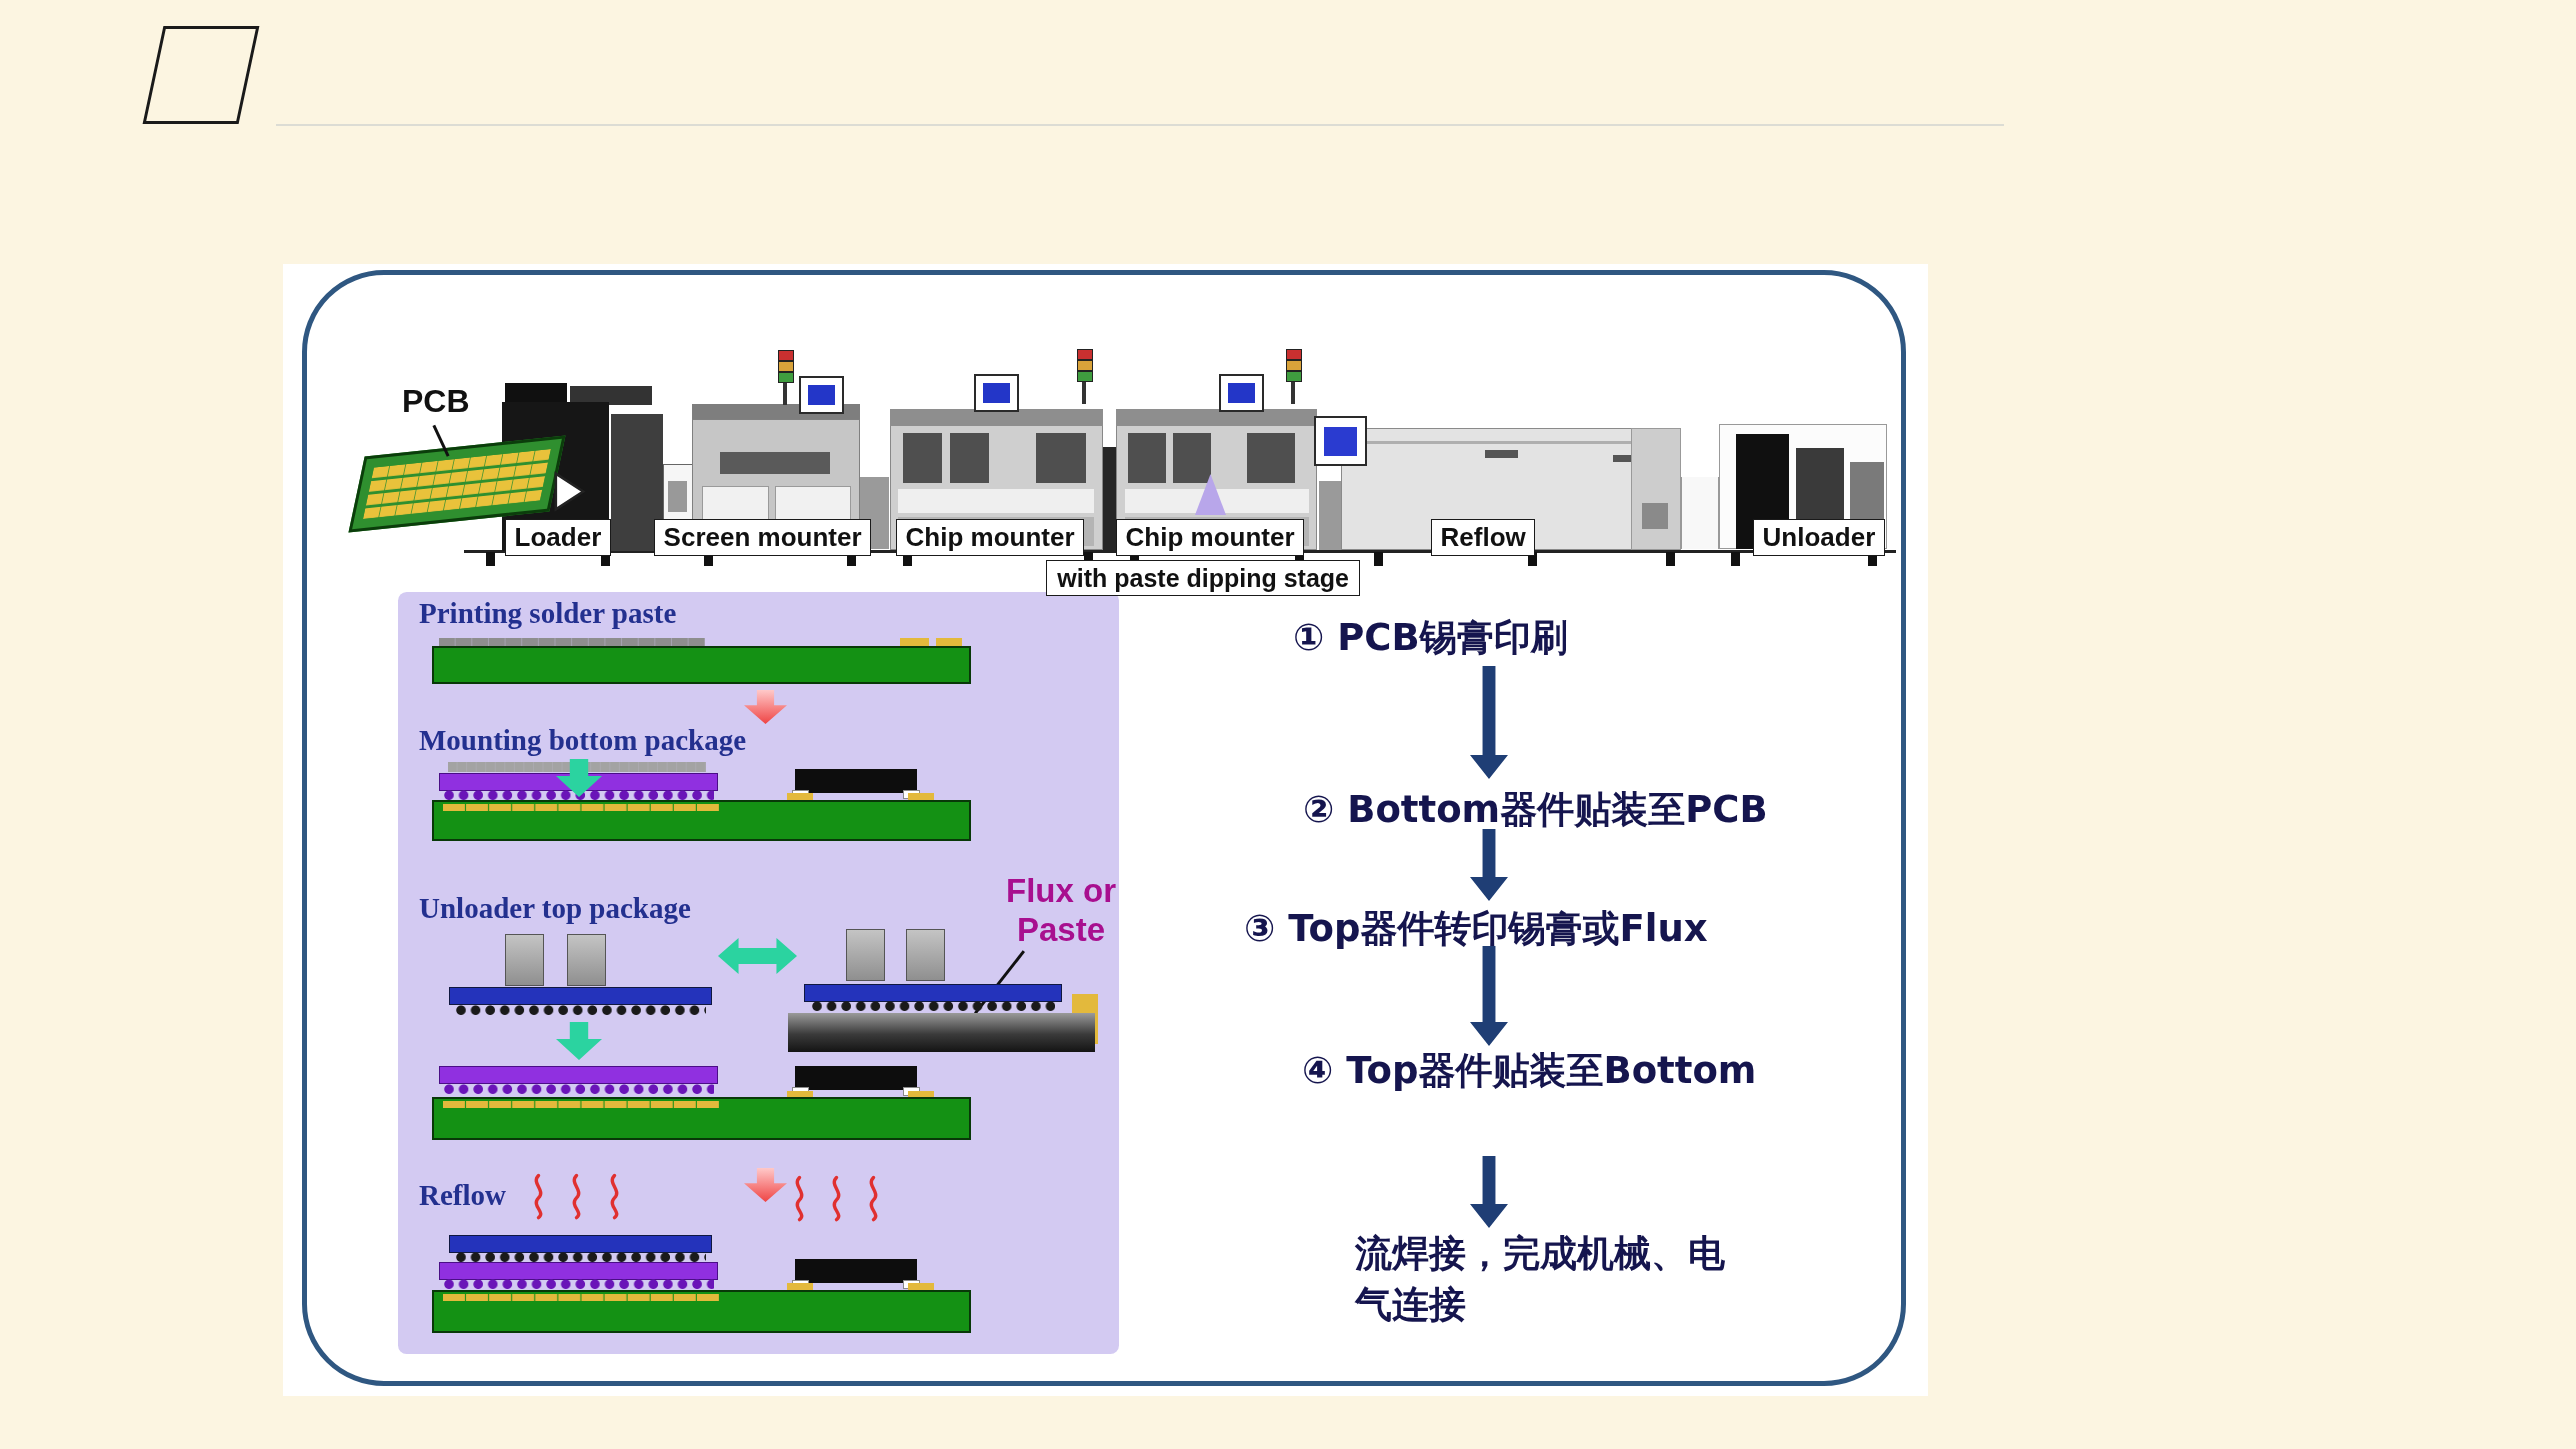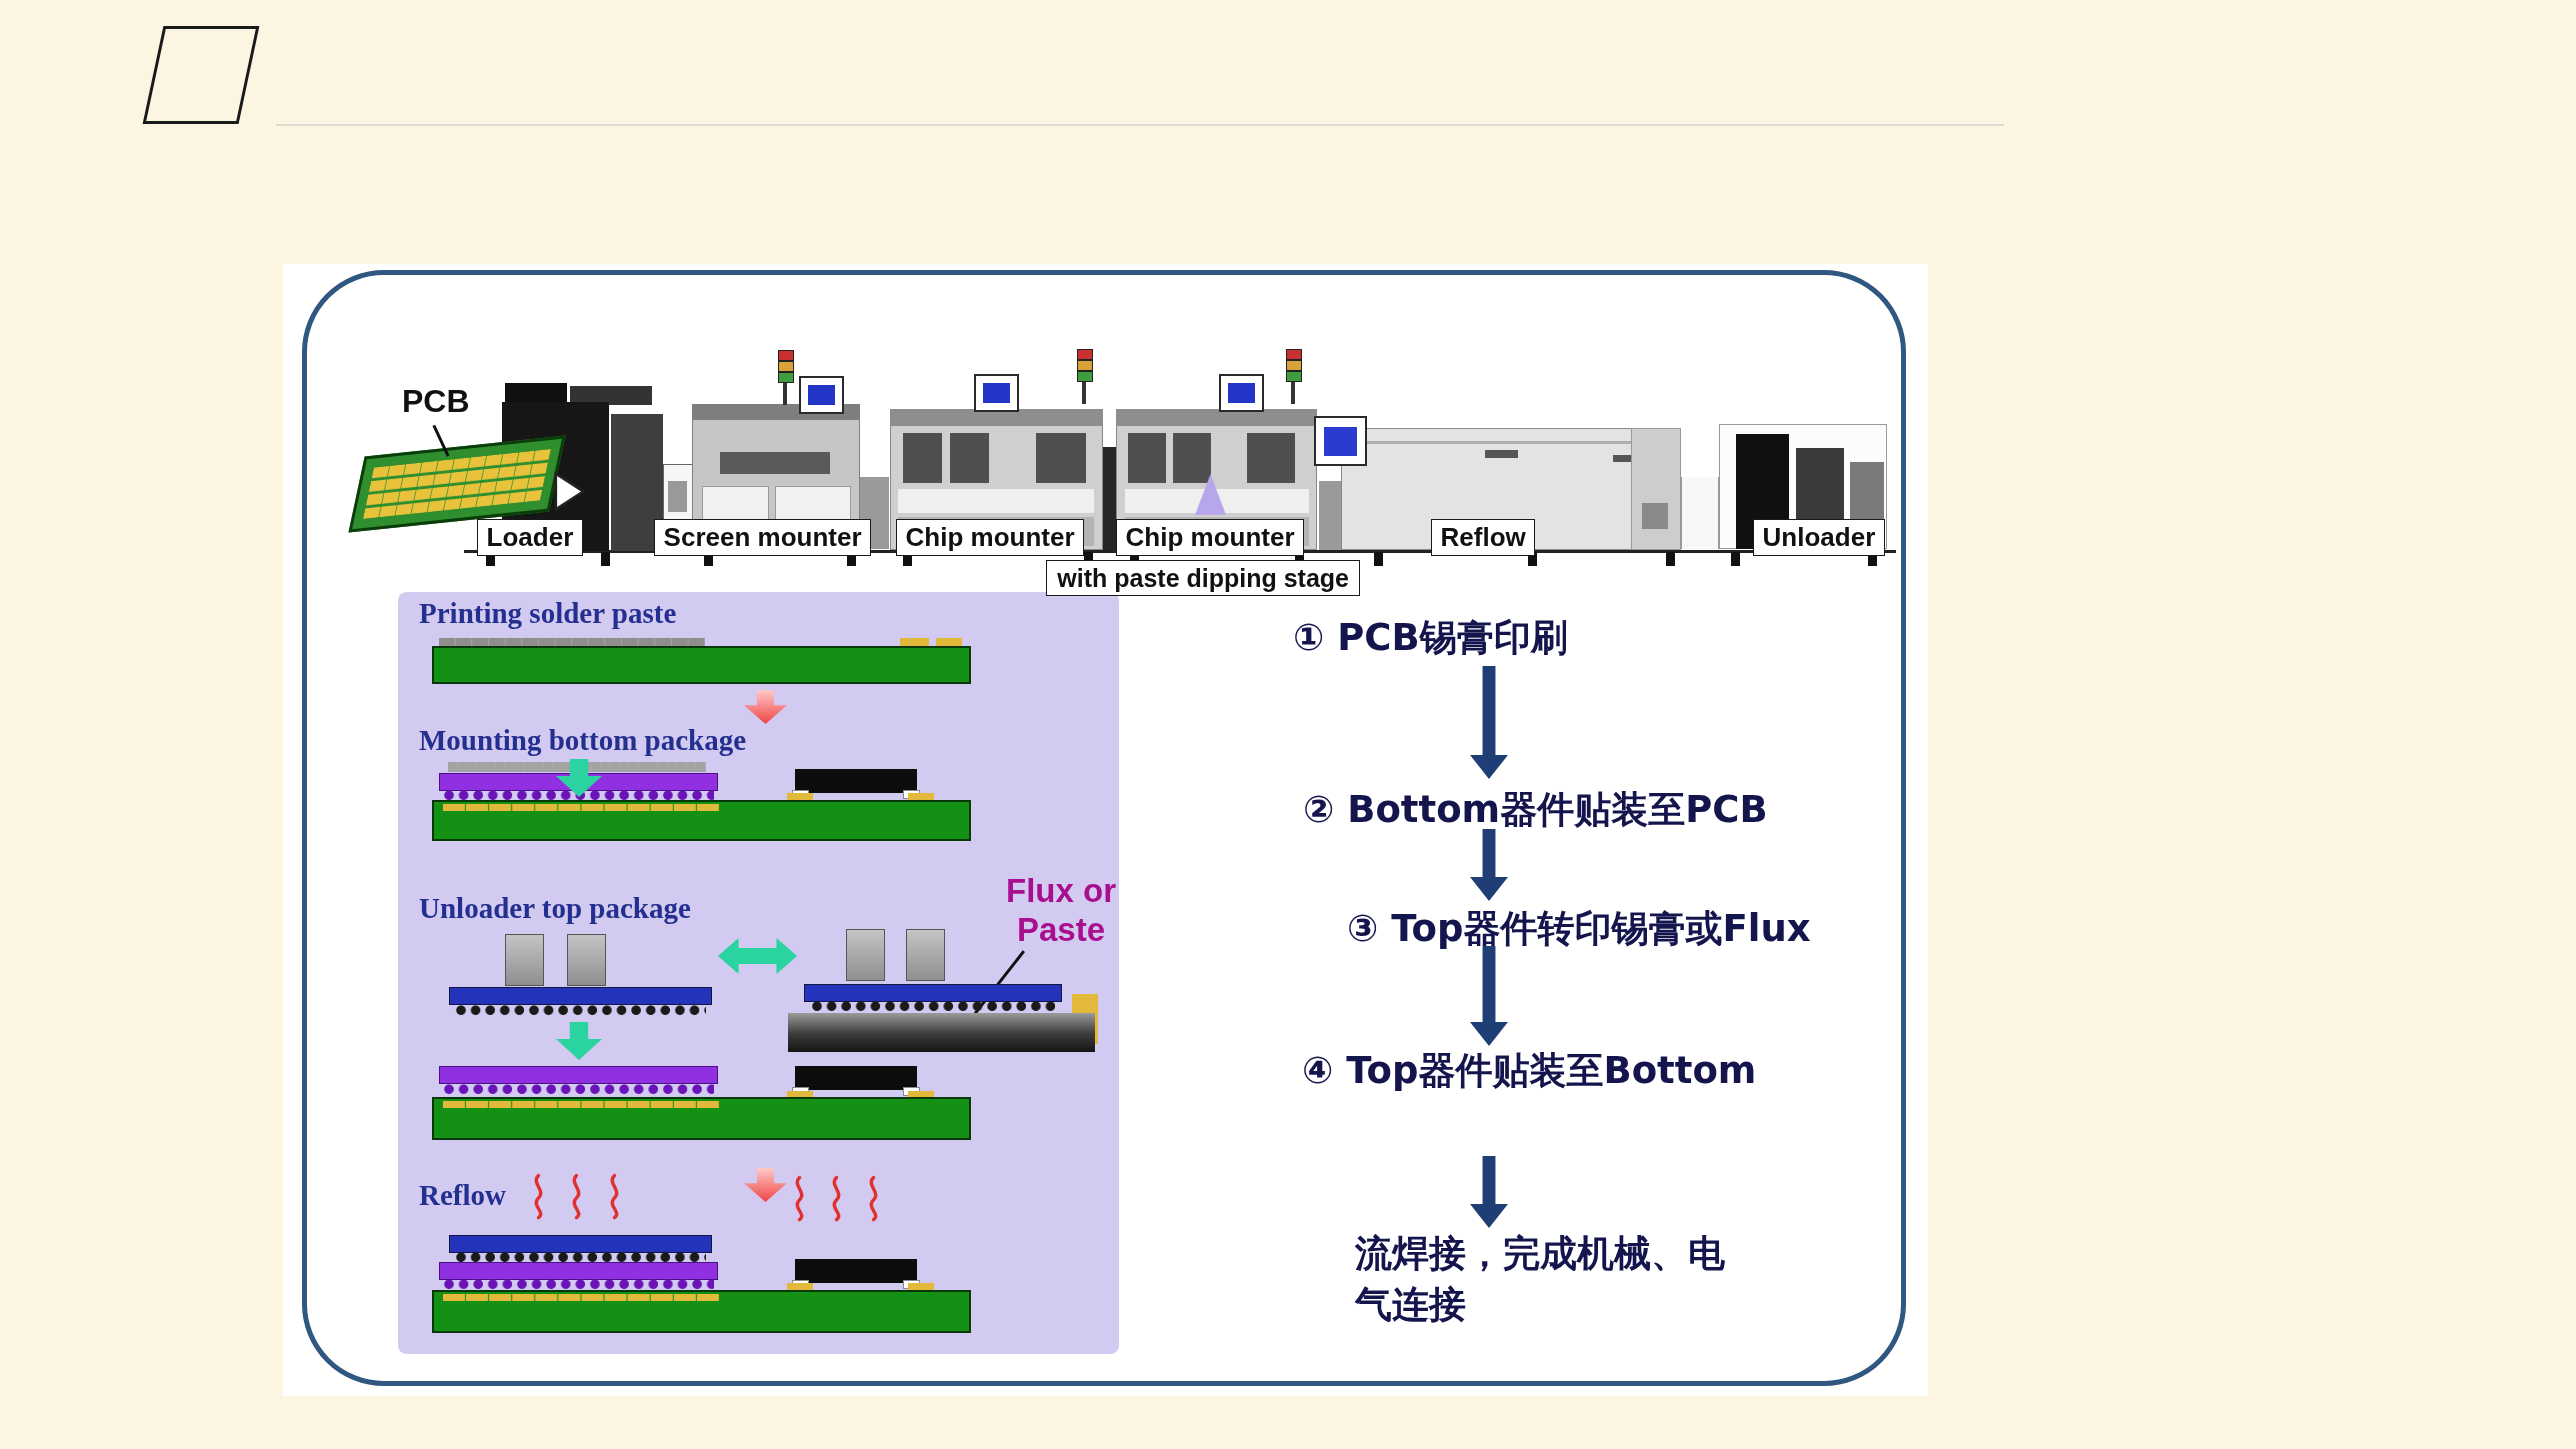--- a/index.html
+++ b/index.html
@@ -170,21 +170,21 @@
     <div class="abs" style="left:1631px;top:428px;width:50px;height:122px;background:#CDCDCD;border:0.9px solid #999"></div>
     <div class="abs" style="left:1642px;top:503px;width:26px;height:26px;background:#8A8A8A"></div>
 
     <div class="abs" style="left:1681px;top:477px;width:38px;height:72px;background:#F8F8F8;border-left:1.7px solid #999;border-right:1.7px solid #999"></div>
 
     <div class="abs" style="left:1719px;top:424px;width:168px;height:125px;background:#FCFCFC;border:1.7px solid #999"></div>
     <div class="abs" style="left:1736px;top:434px;width:53px;height:115px;background:#101010"></div>
     <div class="abs" style="left:1796px;top:448px;width:48px;height:101px;background:#3A3A3A"></div>
     <div class="abs" style="left:1850px;top:462px;width:34px;height:88px;background:#7A7A7A"></div>
 
-    <div class="mlabel" style="left:477px">Loader</div>
+    <div class="mlabel" style="left:505px">Loader</div>
     <div class="mlabel" style="left:654px">Screen mounter</div>
     <div class="mlabel" style="left:896px">Chip mounter</div>
     <div class="mlabel" style="left:1116px">Chip mounter</div>
     <div class="mlabel" style="left:1431px">Reflow</div>
     <div class="mlabel" style="left:1753px">Unloader</div>
     <div class="note">with paste dipping stage</div>
   </div>
 
   <div class="panel"></div>
 
@@ -280,21 +280,21 @@
   <div class="step" style="left:1293px;top:611px">
     <div>① PCB锡膏印刷</div>
   </div>
   <div class="flow-arrow" style="left:1470px;top:666px;height:113px"></div>
 
   <div class="step" style="left:1303px;top:783px">
     <div>② Bottom器件贴装至PCB</div>
   </div>
   <div class="flow-arrow" style="left:1470px;top:829px;height:72px"></div>
 
-  <div class="step" style="left:1347px;top:902px">
+  <div class="step" style="left:1244px;top:902px">
     <div>③ Top器件转印锡膏或Flux</div>
   </div>
   <div class="flow-arrow" style="left:1470px;top:946px;height:100px"></div>
 
   <div class="step" style="left:1302px;top:1044px">
     <div>④ Top器件贴装至Bottom</div>
   </div>
   <div class="flow-arrow" style="left:1470px;top:1156px;height:72px"></div>
 
   <div class="step" style="left:1293px;top:1228px;line-height:51px">

